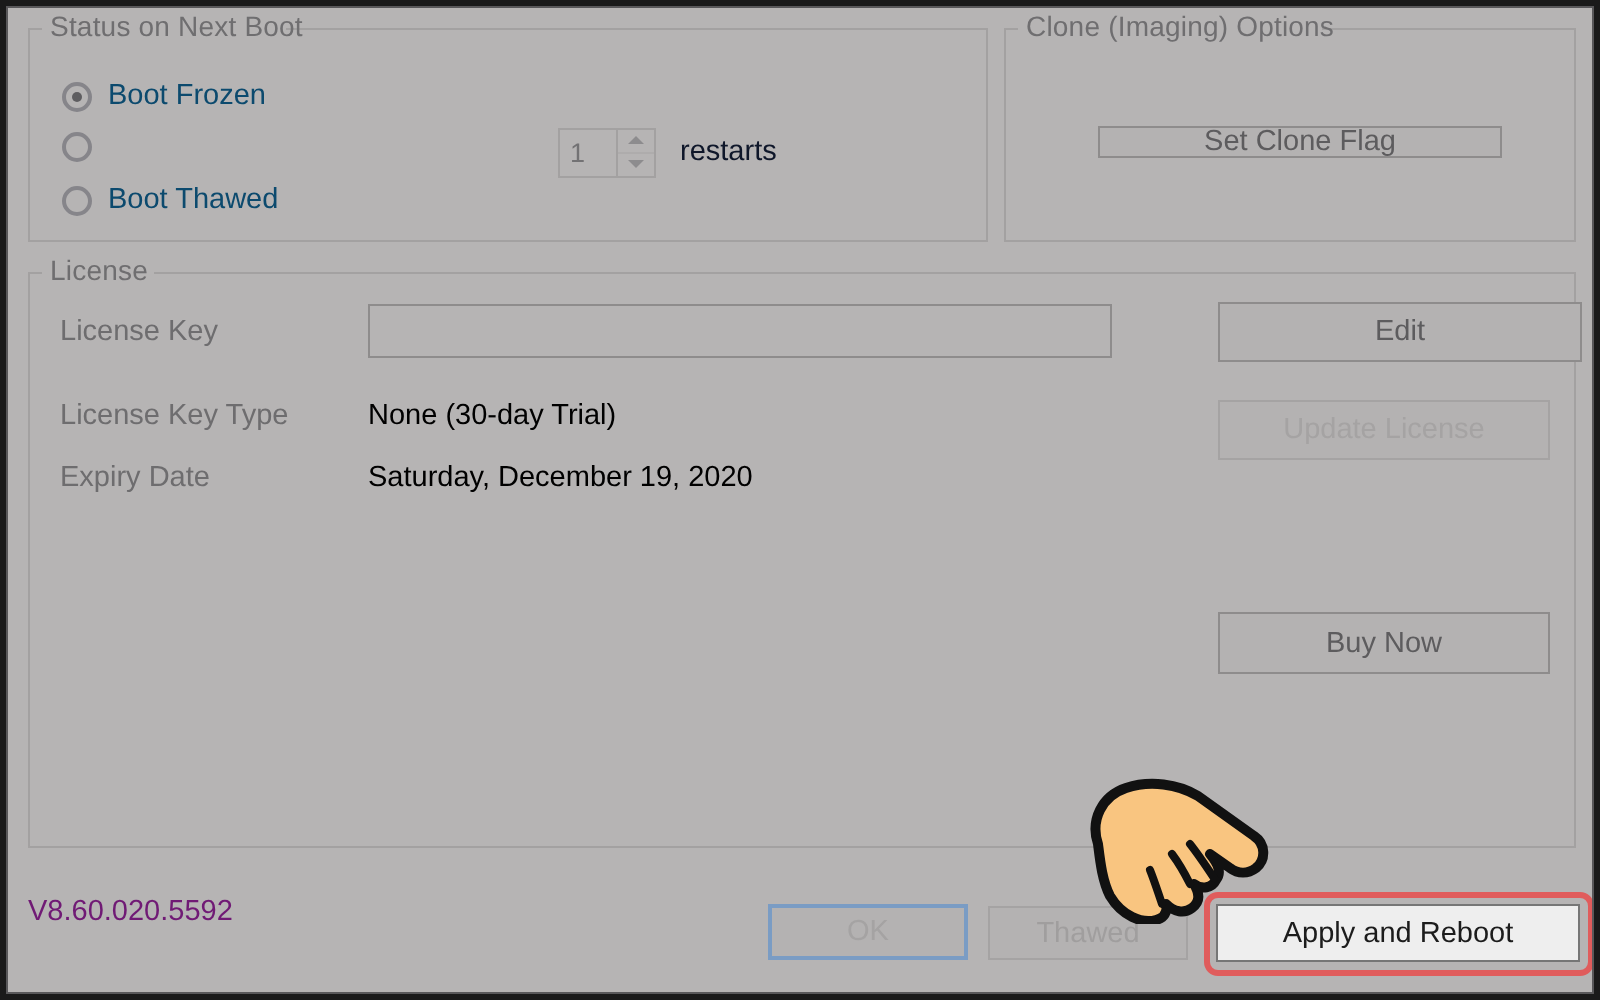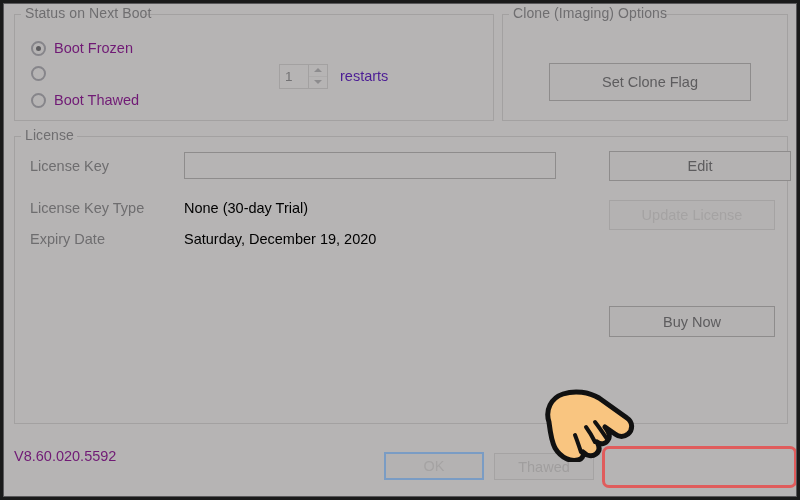--- a/index.html
+++ b/index.html
@@ -64,21 +64,21 @@
   .radio.checked::after {
     content: "";
     position: absolute;
     left: 3px; top: 3px;
     width: 5px; height: 5px;
     border-radius: 50%;
     background: #5e5d60;
   }
   .radio-label {
     font-size: 14.5px;
-    color: #701a75;
+    color: #0c4a6e;
     white-space: nowrap;
   }
 
   
   #spinner-wrap {
     position: absolute;
     left: 275px; top: 60px;
     display: flex;
     align-items: stretch;
     height: 25px;
@@ -112,40 +112,40 @@
     width: 0; height: 0;
     border-left: 4px solid transparent;
     border-right: 4px solid transparent;
   }
   .arrow-up { border-bottom: 4px solid #8d8c8e; }
   .arrow-dn { border-top: 4px solid #8d8c8e; }
   #restarts-label {
     position: absolute;
     left: 336px; top: 64px;
     font-size: 14.5px;
-    color: #4c1d95;
+    color: #0f172a;
   }
 
   
   .btn {
     position: absolute;
     border: 1px solid #8e8c8c;
     background: #b4b2b2;
     color: #5d5c5e;
     font-size: 14.5px;
     font-family: "Liberation Sans", sans-serif;
     display: flex;
     align-items: center;
     justify-content: center;
     white-space: nowrap;
     padding: 0;
   }
   .btn.disabled { color: #a5a3a3; border-color: #a5a3a3; }
 
-  #btn-clone   { left: 545px; top: 59px; width: 202px; height: 38px; }
+  #btn-clone   { left: 545px; top: 59px; width: 202px; height: 16px; }
   #btn-edit    { left: 605px; top: 147px; width: 182px; height: 30px; }
   #btn-update  { left: 605px; top: 196px; width: 166px; height: 30px; }
   #btn-buy     { left: 605px; top: 302px; width: 166px; height: 31px; }
 
   
   .lbl {
     position: absolute;
     font-size: 14.5px;
     color: #6e6d6f;
     white-space: nowrap;
@@ -293,20 +293,21 @@
   <div class="val" id="val-exp">Saturday, December 19, 2020</div>
 
   <button class="btn" id="btn-edit">Edit</button>
   <button class="btn disabled" id="btn-update">Update License</button>
   <button class="btn" id="btn-buy">Buy Now</button>
 
   <div id="version">V8.60.020.5592</div>
 
   <button id="btn-ok">OK</button>
   <button id="btn-cancel">Thawed</button>
+  <button id="btn-apply">Apply and Reboot</button>
   <div id="apply-highlight"></div>
 
   <svg id="hand-cursor" viewBox="0 0 96 86">
     <path d="M8 46 C4 34 10 22 22 18 C34 14 48 16 58 22 L86 42 C92 46 92 54 87 58 C83 61 78 61 74 58 L64 51
              C68 56 70 60 67 64 C65 68 60 69 56 66
              C59 71 59 75 55 78 C51 81 46 80 42 76
              C43 80 41 83 37 84 C30 86 20 82 14 72 C10 64 9 54 8 46 Z" fill="#f9c580" stroke="#111111" stroke-width="5" stroke-linejoin="round"></path>
     <path d="M40 76 C38 70 36 64 34 59" fill="none" stroke="#111111" stroke-width="4" stroke-linecap="round"></path>
     <path d="M54 66 C51 60 48 55 45 51" fill="none" stroke="#111111" stroke-width="4" stroke-linecap="round"></path>
     <path d="M66 63 C62 57 58 51 54 46" fill="none" stroke="#111111" stroke-width="4" stroke-linecap="round"></path>

